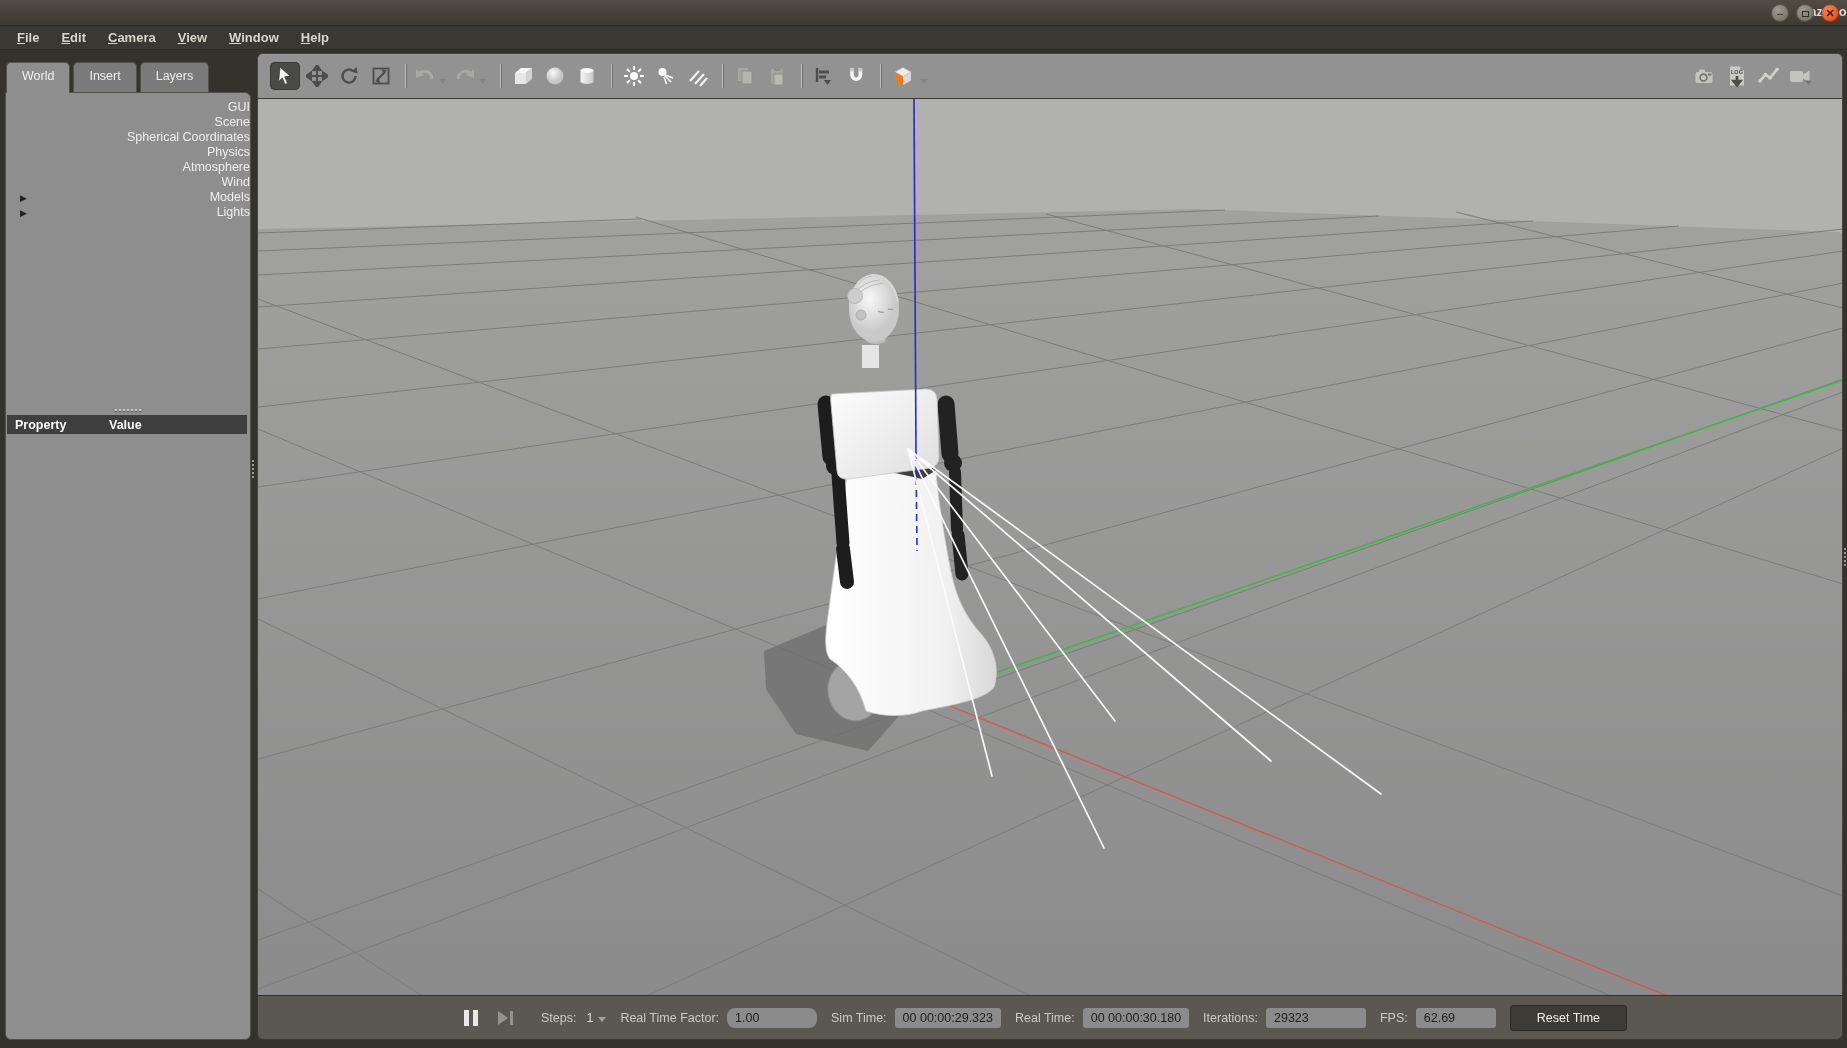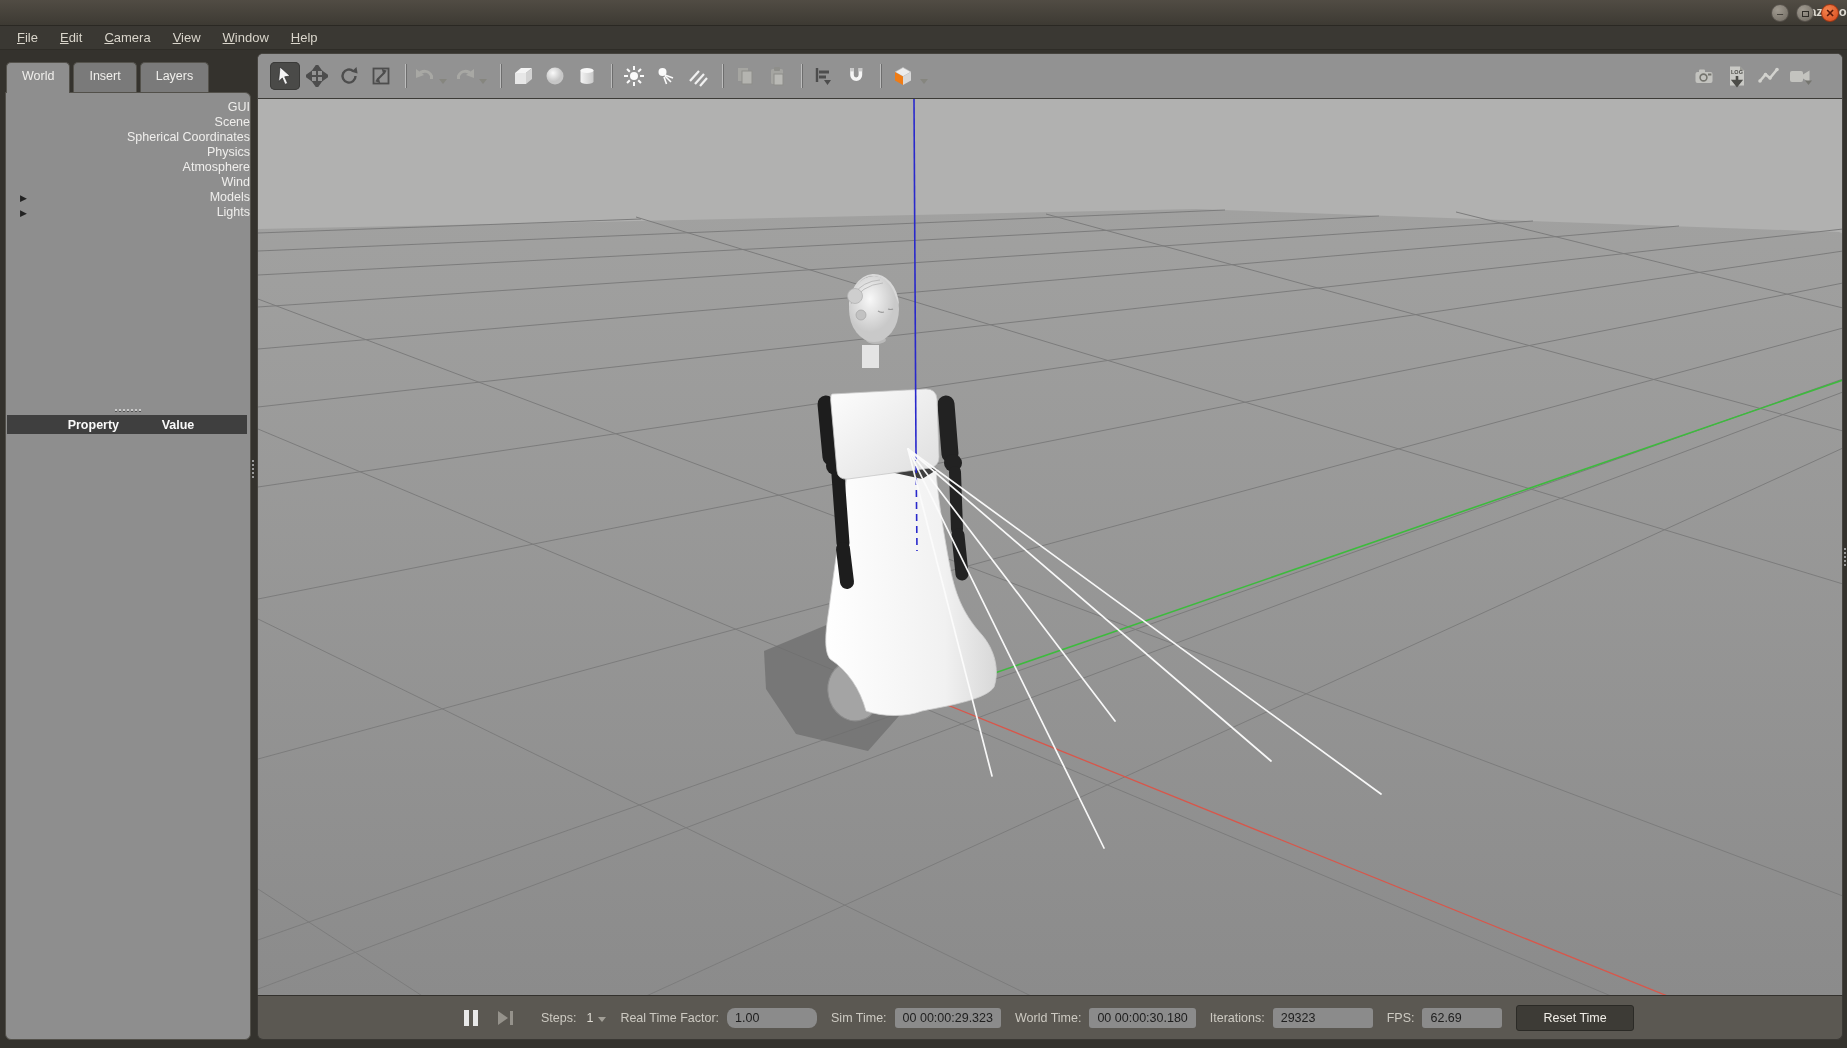--- a/index.html
+++ b/index.html
@@ -13,42 +13,42 @@
     color:#dfdbd2;font-size:13px;font-weight:bold;letter-spacing:.2px;}
   .winbtns{position:absolute;right:8px;top:4px;display:flex;gap:7px;}
   .winbtn{width:18px;height:18px;border-radius:50%;position:relative;
     background:radial-gradient(circle at 35% 30%,#a09a90,#6f6a61);
     border:1px solid #55504a;color:#2f2c27;font-size:11px;line-height:16px;text-align:center;}
   .winbtn.close{background:radial-gradient(circle at 35% 30%,#f4854f,#d7491c);border-color:#9e3512;color:#58180a;font-weight:bold;}
   .winbtn .sq{display:inline-block;width:7px;height:6px;border:1.5px solid #2f2c27;margin-top:5px;}
 
   
   .menubar{position:absolute;left:0;top:26px;width:100%;height:24px;background:#3a3833;
-    display:flex;align-items:center;padding-left:6px;border-bottom:1px solid #2e2c27;}
+    display:flex;align-items:center;padding-left:6px;border-bottom:1px solid #2e2c27;font-weight:bold;}
   .menu-item{color:#d9d5cb;font-size:13px;padding:3px 11px;cursor:default;}
   .menu-item u{text-decoration:underline;}
 
   
   .leftpanel{position:absolute;left:5px;top:50px;width:246px;height:990px;}
   .tabs{position:absolute;left:1px;top:12px;height:30px;display:flex;}
   .tab{height:30px;padding:6px 15px 0 15px;font-size:12.5px;color:#f0efec;
     border:1px solid #54524c;border-bottom:none;border-radius:5px 5px 0 0;
     background:#7a7a7a;margin-right:3px;position:relative;}
   .tab.active{background:#8e8e8e;z-index:3;height:31px;}
   .panelbody{position:absolute;left:0;top:42px;width:246px;height:948px;
     background:#8e8e8e;border:1px solid #52504a;border-radius:0 6px 6px 6px;}
   .tree{padding-top:7px;}
   .tree-item{position:relative;height:15px;line-height:15px;font-size:12.5px;
     color:#efeeec;padding-left:28px;cursor:default;text-align:right;}
   .tree-item .tri{position:absolute;left:14px;top:1px;font-size:9px;color:#222;}
   .hsplit-dots{position:absolute;left:0;right:0;top:314px;height:6px;
     display:flex;justify-content:center;gap:2px;align-items:center;}
   .hsplit-dots i{width:2px;height:2px;background:#c9c9c9;box-shadow:0 1px 0 #555;}
   .prop-header{position:absolute;left:1px;right:3px;top:322px;height:19px;background:#3f3f3f;
-    display:flex;align-items:center;justify-content:center;}
+    display:flex;align-items:center;}
   .prop-header span{color:#fafafa;font-size:12.5px;font-weight:bold;}
   .prop-col1{padding-left:8px;width:102px;}
 
   
   .viewport{position:absolute;left:257px;top:53px;width:1586px;height:942px;
     border-radius:6px 6px 0 0;overflow:hidden;background:#929292;border:1px solid #45433e;border-bottom:none;}
   .vtoolbar{position:absolute;left:0;top:0;width:100%;height:45px;background:#929292;
     display:flex;align-items:center;padding-left:12px;border-bottom:1px solid #3c3b37;}
   .tool{width:30px;height:28px;display:flex;align-items:center;justify-content:center;
     border-radius:5px;margin-right:2px;flex:0 0 auto;}
@@ -459,21 +459,21 @@
         <span class="t"></span>
         <span class="b"></span>
       </div>
     <span class="sb-label" style="margin-left:28px;text-align:right;">Steps:</span>
     <span class="steps-val">1</span>
     <span class="steps-caret"></span>
     <span class="sb-label">Real Time Factor:</span>
     <span class="sb-box" style="min-width:90px;border-radius:8px;">1.00</span>
     <span class="sb-label">Sim Time:</span>
     <span class="sb-box">00 00:00:29.323</span>
-    <span class="sb-label">World Time:</span>
+    <span class="sb-label">Real Time:</span>
     <span class="sb-box">00 00:00:30.180</span>
     <span class="sb-label">Iterations:</span>
     <span class="sb-box" style="min-width:100px;">29323</span>
     <span class="sb-label">FPS:</span>
     <span class="sb-box" style="min-width:80px;">62.69</span>
     <button class="reset-btn">Reset Time</button>
   </div>
 
 </div>
 

